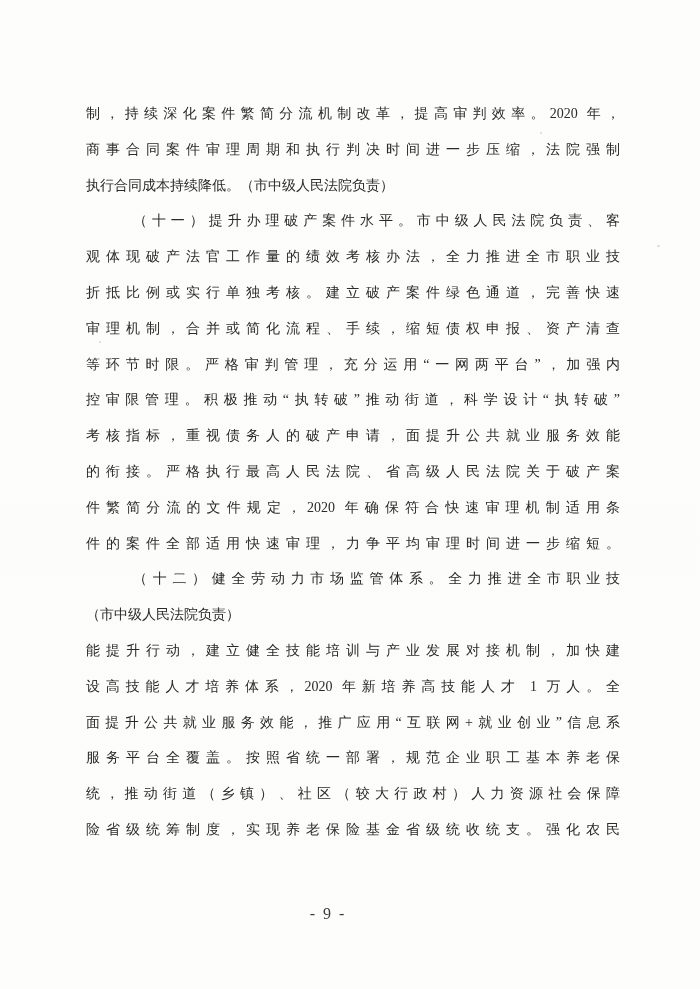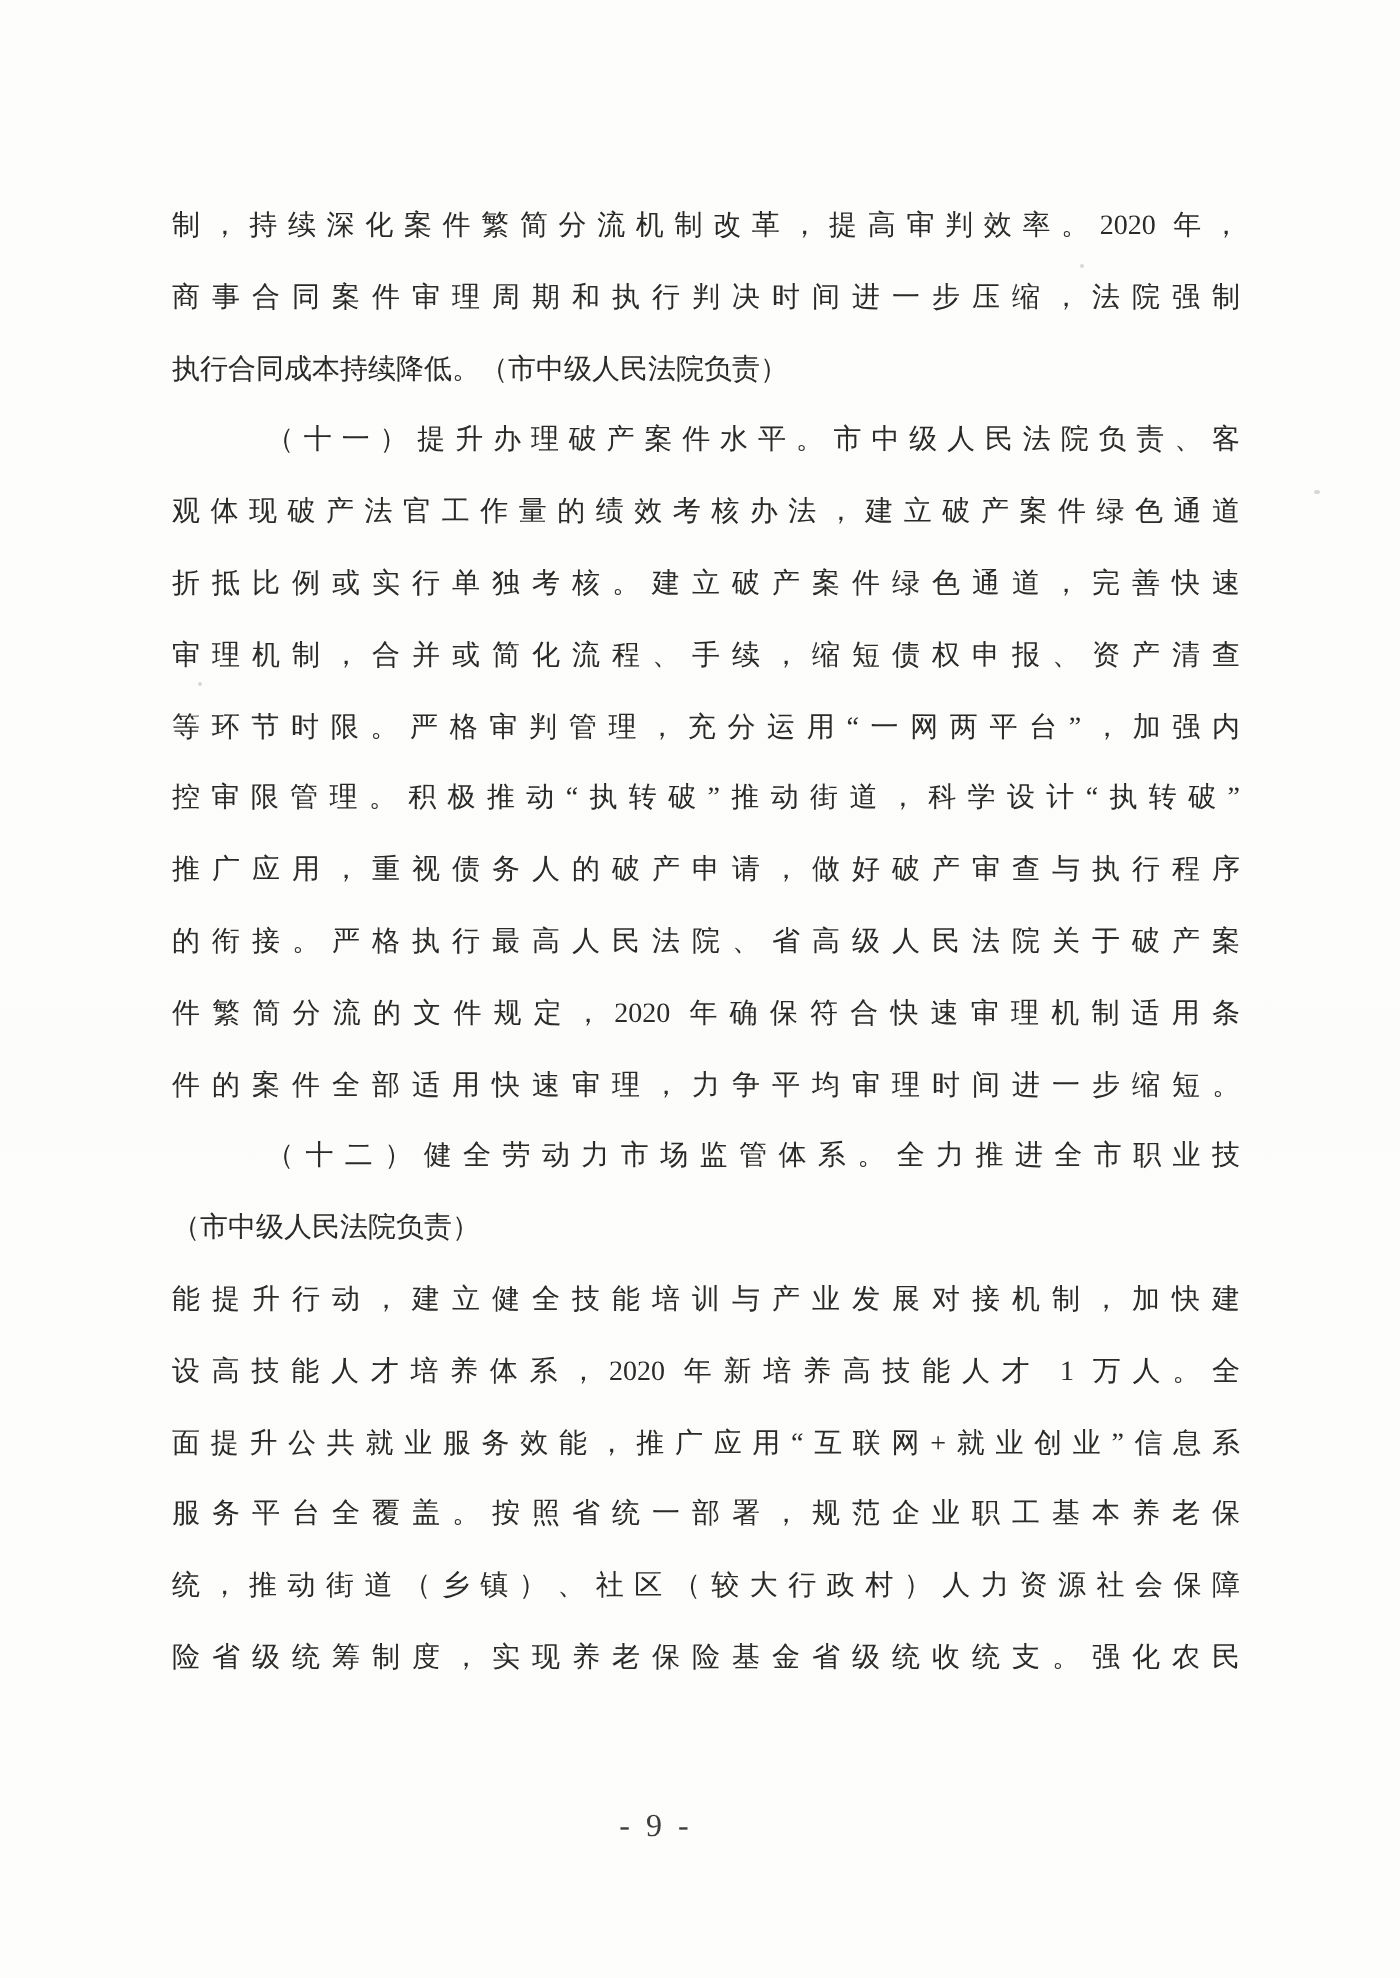--- a/index.html
+++ b/index.html
@@ -66,26 +66,26 @@
 <div class="page">
   <div class="speckle s1"></div>
   <div class="speckle s2"></div>
   <div class="speckle s3"></div>
 
   <div class="text-block">
     <div class="line">制，持续深化案件繁简分流机制改革，提高审判效率。2020 年，</div>
     <div class="line">商事合同案件审理周期和执行判决时间进一步压缩，法院强制</div>
     <div class="line short">执行合同成本持续降低。（市中级人民法院负责）</div>
     <div class="line indent">（十一）提升办理破产案件水平。市中级人民法院负责、客</div>
-    <div class="line">观体现破产法官工作量的绩效考核办法，建立破产案件绿色通道</div>
+    <div class="line">观体现破产法官工作量的绩效考核办法，全力推进全市职业技</div>
     <div class="line">折抵比例或实行单独考核。建立破产案件绿色通道，完善快速</div>
     <div class="line">审理机制，合并或简化流程、手续，缩短债权申报、资产清查</div>
     <div class="line">等环节时限。严格审判管理，充分运用“一网两平台”，加强内</div>
     <div class="line">控审限管理。积极推动“执转破”推动街道，科学设计“执转破”</div>
-    <div class="line">推广应用，重视债务人的破产申请，做好破产审查与执行程序</div>
+    <div class="line">考核指标，重视债务人的破产申请，面提升公共就业服务效能</div>
     <div class="line">的衔接。严格执行最高人民法院、省高级人民法院关于破产案</div>
     <div class="line">件繁简分流的文件规定，2020 年确保符合快速审理机制适用条</div>
     <div class="line">件的案件全部适用快速审理，力争平均审理时间进一步缩短。</div>
     <div class="line indent">（十二）健全劳动力市场监管体系。全力推进全市职业技</div>
     <div class="line short">（市中级人民法院负责）</div>
     <div class="line">能提升行动，建立健全技能培训与产业发展对接机制，加快建</div>
     <div class="line">设高技能人才培养体系，2020 年新培养高技能人才 1 万人。全</div>
     <div class="line">面提升公共就业服务效能，推广应用“互联网+就业创业”信息系</div>
     <div class="line">服务平台全覆盖。按照省统一部署，规范企业职工基本养老保</div>
     <div class="line">统，推动街道（乡镇）、社区（较大行政村）人力资源社会保障</div>

